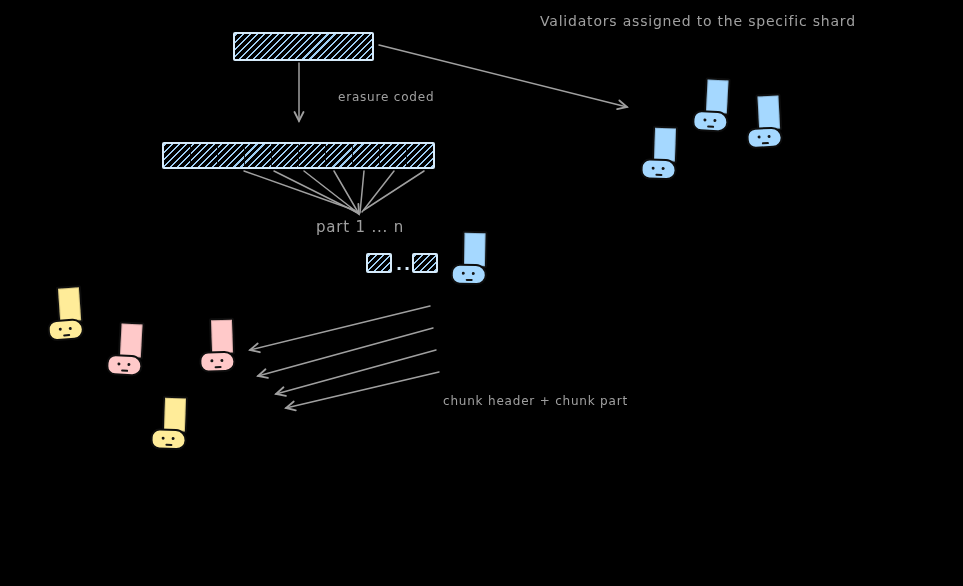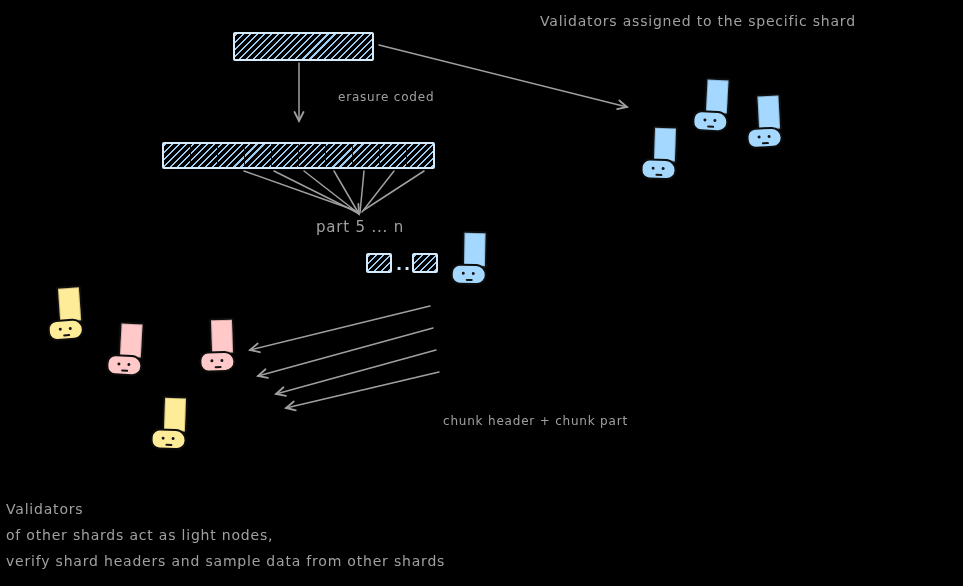--- a/index.html
+++ b/index.html
@@ -93,32 +93,27 @@
       <i></i>
       <i></i>
       <i></i>
   </div>
 
   <div class="hatch-box" style="left:366px; top:253px; width:26px; height:20px;"></div>
   <div class="dots" style="left:396px; top:255px;">..</div>
   <div class="hatch-box" style="left:412px; top:253px; width:26px; height:20px;"></div>
 
   <div class="label" style="left:338px; top:90px;">erasure coded</div>
-  <div class="label" style="left:316px; top:218px; font-size:15px;">part 5 ... n</div>
-  <div class="label" style="left:443px; top:414px;">chunk header + chunk part</div>
+  <div class="label" style="left:316px; top:218px; font-size:15px;">part 1 ... n</div>
+  <div class="label" style="left:443px; top:394px;">chunk header + chunk part</div>
 
   <div class="note" style="left:540px; top:8px; width:420px;">
     <div>Validators assigned to the specific shard</div>
   </div>
 
-  <div class="note" style="left:6px; top:496px; width:700px;">
-    <div>Validators</div>
-    <div>of other shards act as light nodes,</div>
-    <div>verify shard headers and sample data from other shards</div>
-  </div>
 
   <div class="validator blue" style="left:450px; top:231px; transform:rotate(1deg);">
     <div class="hat"></div>
     <div class="face">
       <i class="eye e1"></i>
         <i class="eye e2"></i>
         <i class="mouth"></i>
     </div>
   </div>
 

